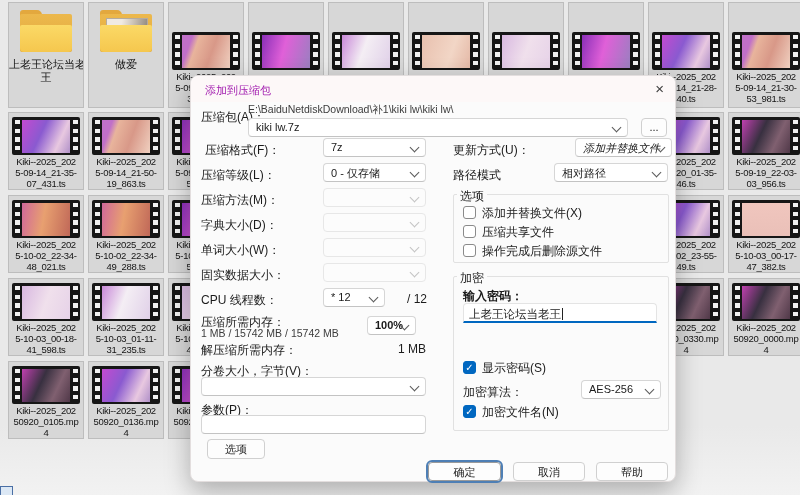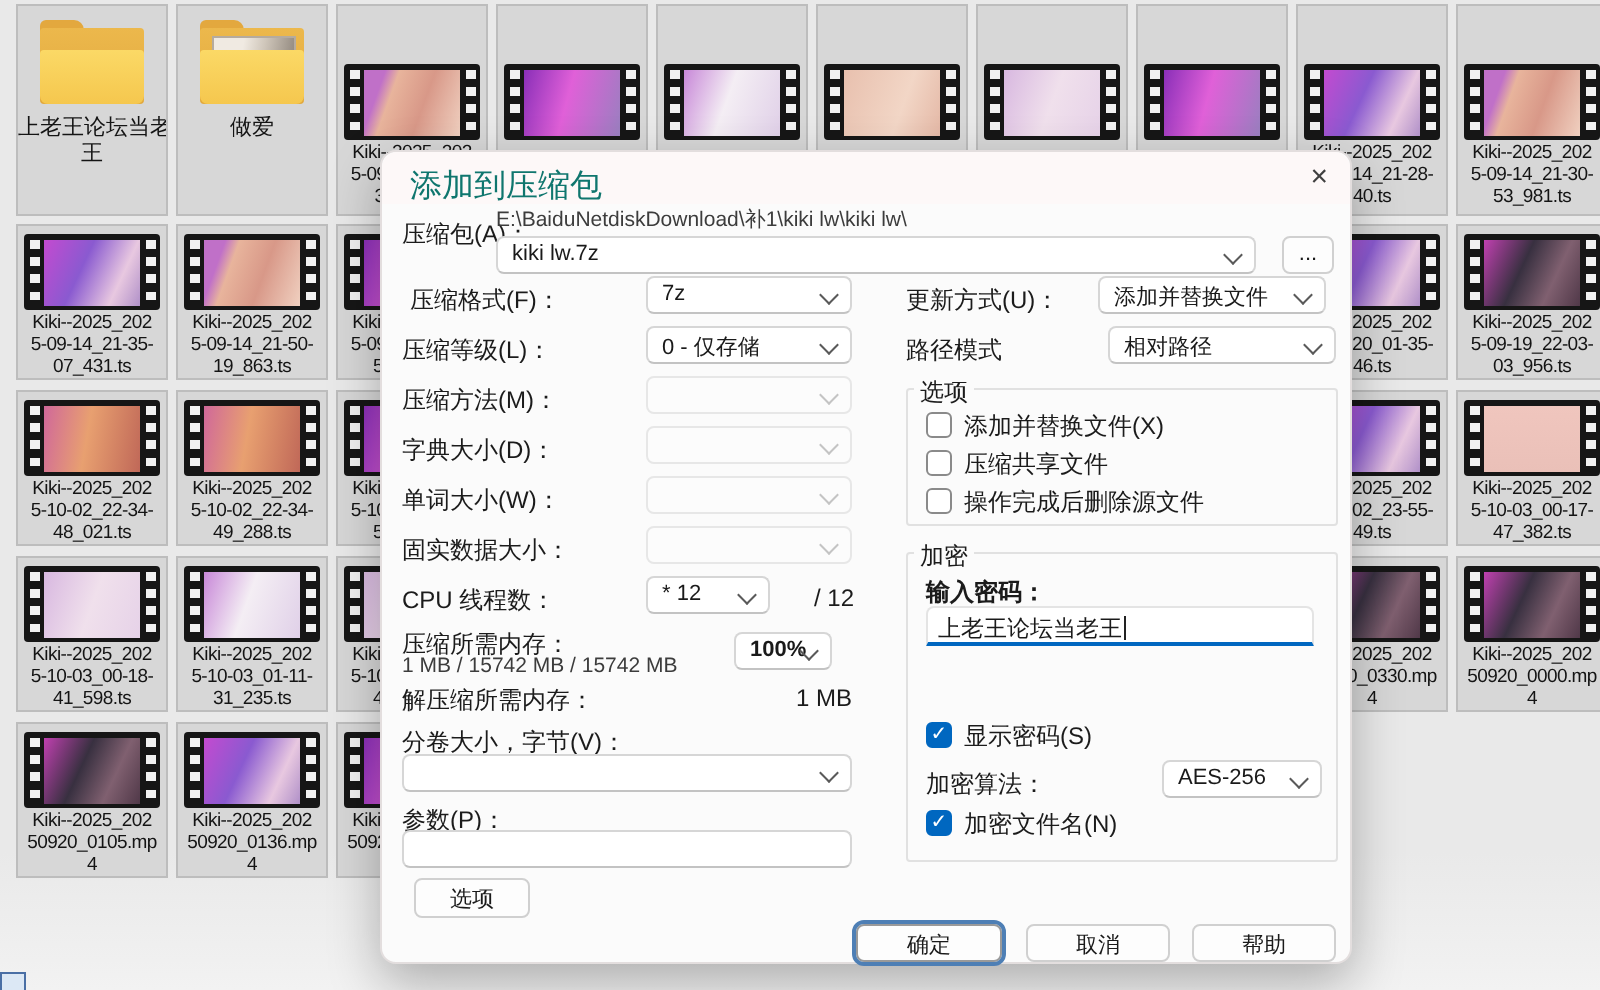--- a/index.html
+++ b/index.html
@@ -52,21 +52,21 @@
   
   #corner-ico{position:absolute;left:0;top:486px;width:11px;height:9px;border:1px solid #4a6fa5;background:
     linear-gradient(#dce8f5,#dce8f5) , repeating-linear-gradient(to right,#9ab4d4 0 3px,#dce8f5 3px 5px);}
   
   #dlg{
     position:absolute;left:190px;top:75px;width:486px;height:407px;box-sizing:border-box;
     background:#fbfbfb;border:1px solid #e3dede;border-radius:8px;
     box-shadow:0 10px 26px rgba(0,0,0,.28);font-size:12px;color:#1a1a1a;
   }
   #dlg .titlebar{position:absolute;left:0;top:0;right:0;height:26px;background:#fdf8f8;border-radius:8px 8px 0 0;}
-  #dlg .title{position:absolute;left:14px;top:7px;font-size:16px;color:#0f766e;}
+  #dlg .title{position:absolute;left:14px;top:7px;font-size:11px;color:#a21caf;}
   #dlg .close{position:absolute;right:11px;top:4px;font-size:15px;color:#404040;line-height:18px;cursor:default;}
   .lbl{position:absolute;color:#1b1b1b;font-size:12px;white-space:nowrap;}
   .small{font-size:10.5px;color:#3c3c3c;}
   .dd,.txt,.btn{
     position:absolute;box-sizing:border-box;height:19px;background:#fff;
     border:1px solid #d6d6d6;border-bottom-color:#c3c3c3;border-radius:4px;
     font-size:11px;color:#1a1a1a;padding:2px 18px 0 7px;white-space:nowrap;overflow:hidden;
   }
   .dd.disabled{background:#fcfcfc;border-color:#e7e7e7;}
   .chev{position:absolute;right:7px;top:5px;width:6px;height:6px;
@@ -409,21 +409,21 @@
 
   <div class="lbl" style="left:10px;top:287px;">分卷大小，字节(V)：</div>
   <div class="dd" style="left:10px;top:301px;width:225px;">
       <span class="chev"></span>
     </div>
   <div class="lbl" style="left:10px;top:326px;">参数(P)：</div>
   <div class="txt" style="left:10px;top:339px;width:225px;"></div>
   <div class="btn" style="left:16px;top:363px;width:58px;height:20px;">选项</div>
 
   <div class="lbl" style="left:262px;top:66px;">更新方式(U)：</div>
-  <div class="dd" style="left:358px;top:62px;width:114px;">
+  <div class="dd" style="left:384px;top:62px;width:97px;font-style:italic;">
     <span>添加并替换文件</span><span class="chev"></span>
   </div>
   <div class="lbl" style="left:262px;top:91px;">路径模式</div>
   <div class="dd" style="left:363px;top:87px;width:114px;">
     <span>相对路径</span><span class="chev"></span>
   </div>
 
   <div class="grp" style="left:262px;top:118px;width:214px;height:67px;"></div>
   <div class="grp-title" style="left:266px;top:112px;">选项</div>
   <div class="cb" style="left:272px;top:130px;"></div>

